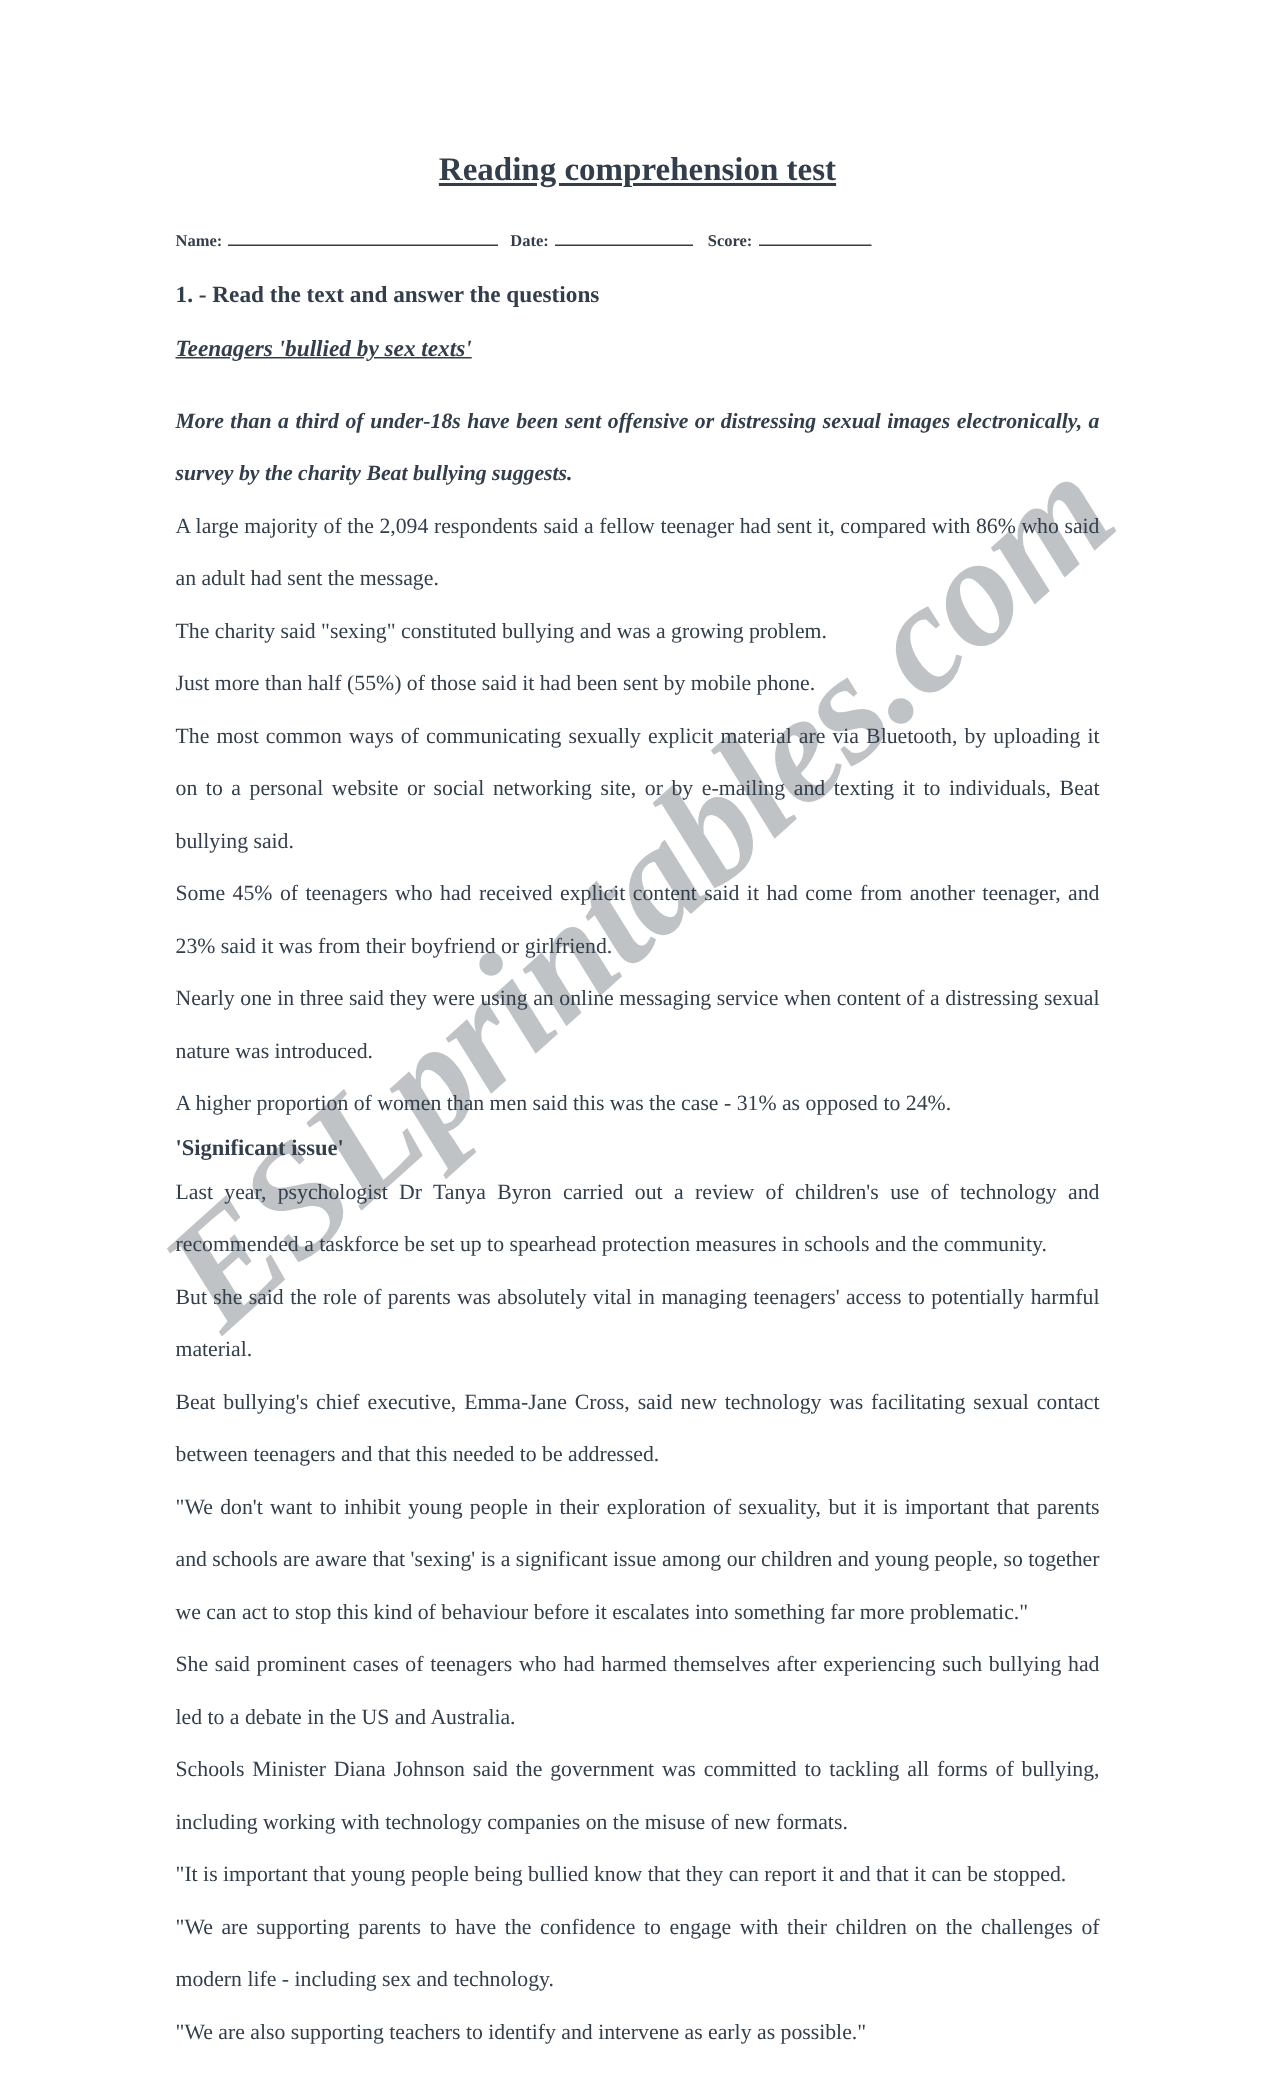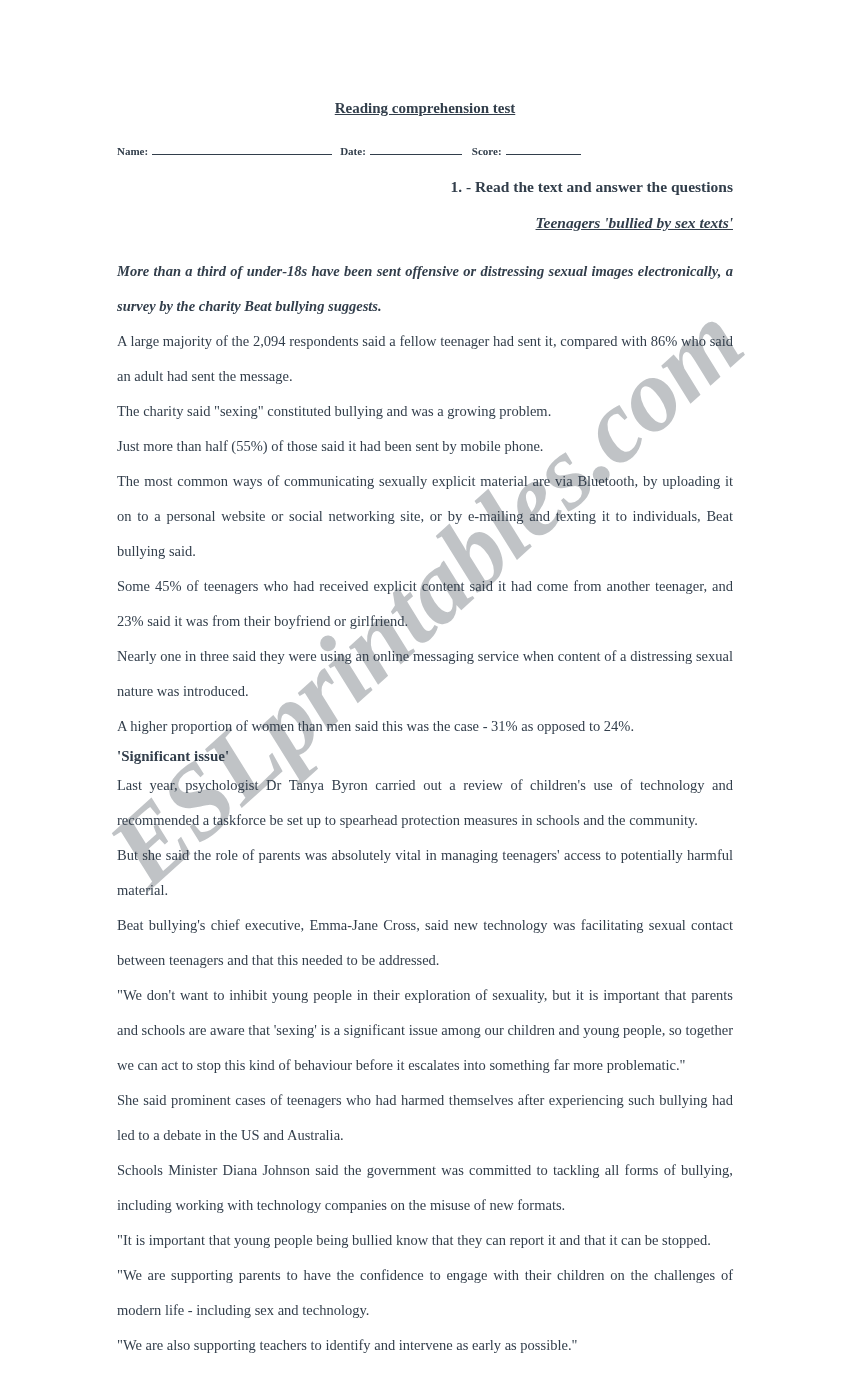--- a/index.html
+++ b/index.html
@@ -36,21 +36,21 @@
   }
   .content{
     position:absolute;
     left:117px;top:0;
     width:616px;
     z-index:1;
   }
   .doc-title{
     margin-top:100px;
     text-align:center;
-    font-size:15px;
+    font-size:22px;
     font-weight:bold;
     text-decoration:underline;
   }
   .fields{
     margin-top:23px;
     font-size:11px;
     white-space:nowrap;
   }
   .fields .lbl{font-weight:bold;}
   .blank{
@@ -60,25 +60,24 @@
     vertical-align:baseline;
     margin:0 6px 0 4px;
   }
   .blank-name{width:180px;margin-right:8px;}
   .blank-date{width:92px;margin-right:10px;}
   .blank-score{width:75px;}
   .instruction{
     margin-top:21px;
     font-size:15.5px;
     font-weight:bold;
-    text-align:right;
   }
   .article-title{
     margin-top:18px;
-    text-align:right;
+    text-align:left;
     font-size:15.5px;
     font-weight:bold;
     font-style:italic;
     text-decoration:underline;
   }
   .intro{
     margin-top:22px;
     font-weight:bold;
     font-style:italic;
   }

